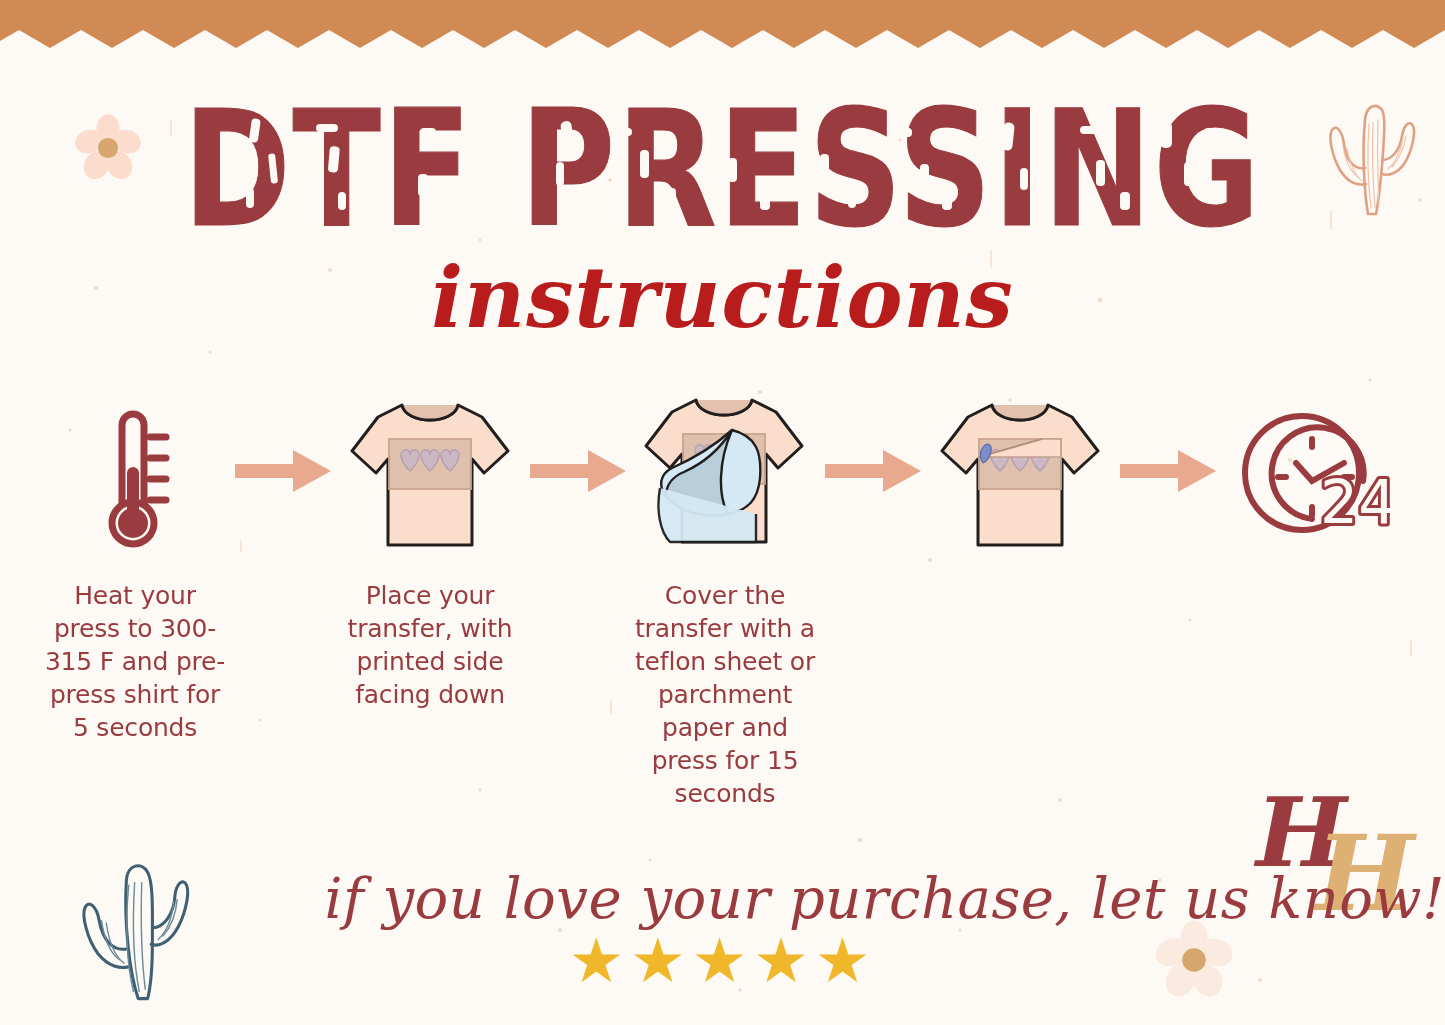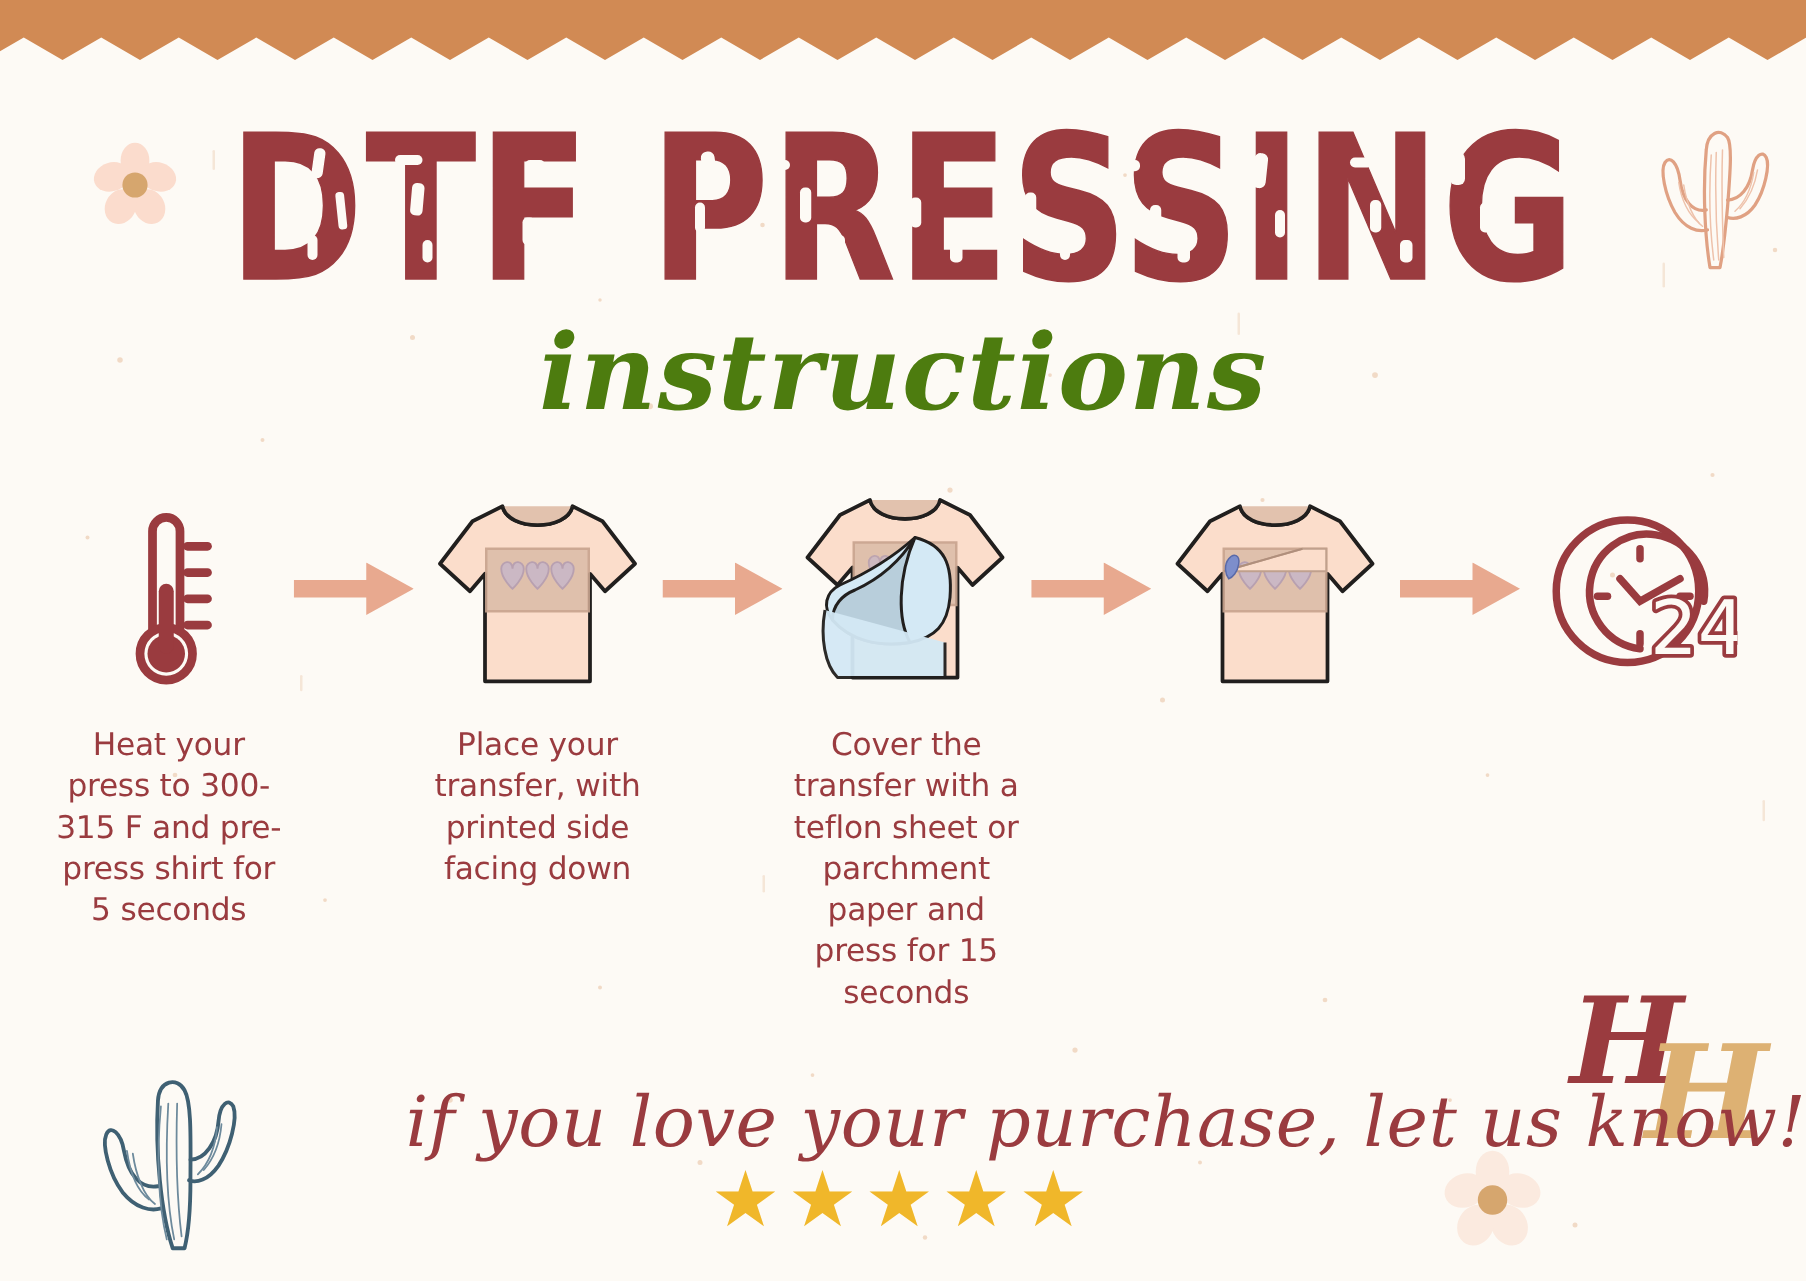--- a/index.html
+++ b/index.html
@@ -69,21 +69,21 @@
   #sub-title {
     position: absolute;
     top: 248px;
     left: 0;
     width: 1445px;
     text-align: center;
     font-family: "DejaVu Serif", serif;
     font-style: italic;
     font-weight: bold;
     font-size: 84px;
-    color: #4d7c0f;
+    color: #b91c1c;
     letter-spacing: 1px;
     z-index: 4;
   }
 
   
   #steps {
     position: absolute;
     top: 392px;
     left: 40px;
     width: 1370px;

